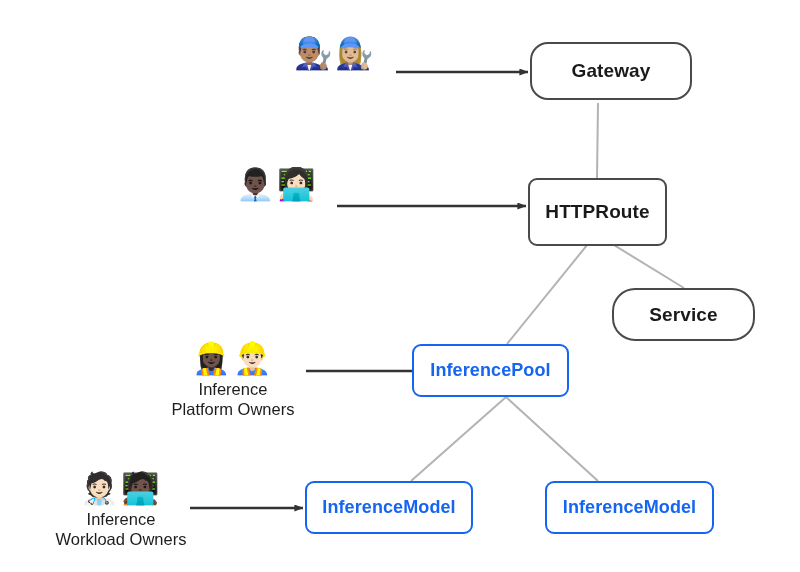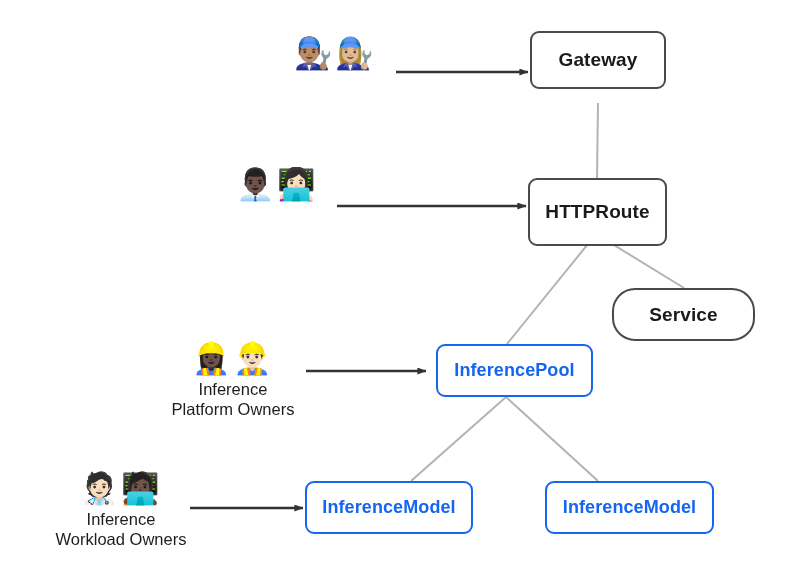--- a/index.html
+++ b/index.html
@@ -94,24 +94,24 @@
       </g>
     <g id="arrow-layer">
         <line x1="396" y1="72" x2="528" y2="72" stroke="#333333" stroke-width="2.4" marker-end="url(#arrowhead)"></line>
         <line x1="337" y1="206" x2="526" y2="206" stroke="#333333" stroke-width="2.4" marker-end="url(#arrowhead)"></line>
         <line x1="306" y1="371" x2="426" y2="371" stroke="#333333" stroke-width="2.4" marker-end="url(#arrowhead)"></line>
         <line x1="190" y1="508" x2="303" y2="508" stroke="#333333" stroke-width="2.4" marker-end="url(#arrowhead)"></line>
       </g>
   </svg>
 
   <div id="node-layer">
-      <div class="node core" style="left: 530px; top: 31px; width: 136px; height: 58px;">Gateway</div>
+      <div class="node core" style="left: 530px; top: 42px; width: 162px; height: 58px; border-radius: 18px;">Gateway</div>
       <div class="node core" style="left: 528px; top: 178px; width: 139px; height: 68px; text-align: right;">HTTPRoute</div>
       <div class="node core" style="left: 612px; top: 288px; width: 143px; height: 53px; border-radius: 23px;">Service</div>
-      <div class="node accent" style="left: 436px; top: 344px; width: 157px; height: 53px;">InferencePool</div>
+      <div class="node accent" style="left: 412px; top: 344px; width: 157px; height: 53px;">InferencePool</div>
       <div class="node accent" style="left: 305px; top: 481px; width: 168px; height: 53px;">InferenceModel</div>
       <div class="node accent" style="left: 545px; top: 481px; width: 169px; height: 53px;">InferenceModel</div>
     </div>
   <div id="persona-layer">
       <div class="persona" style="left: 277px; top: 33px; width: 116px;">
         <div class="persona-icons">👨🏽‍🔧👩🏼‍🔧</div>
       </div>
       <div class="persona" style="left: 213px; top: 164px; width: 128px;">
         <div class="persona-icons">👨🏿‍💼👩🏻‍💻</div>
       </div>

